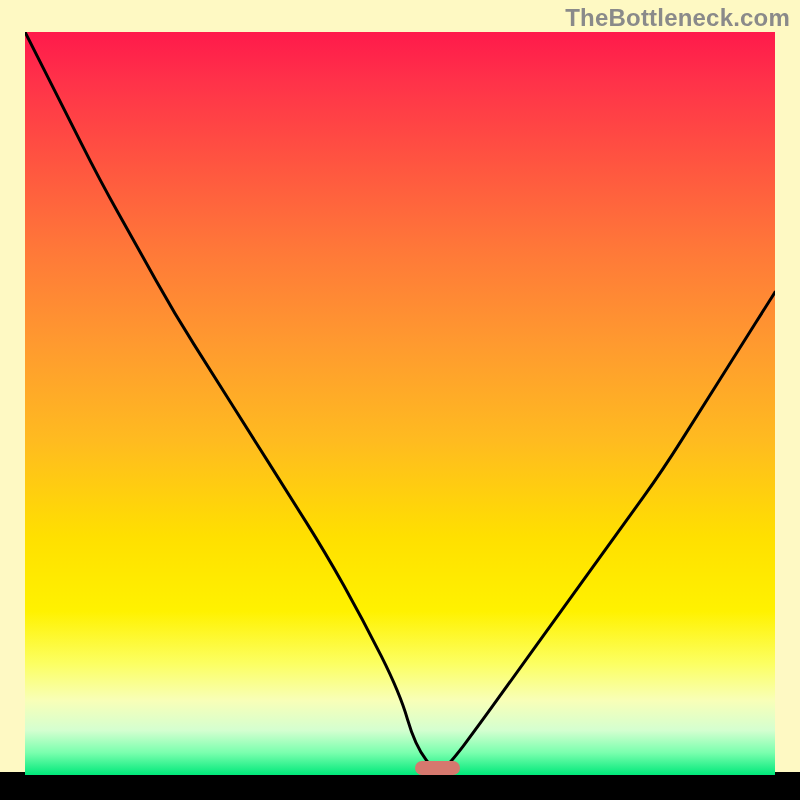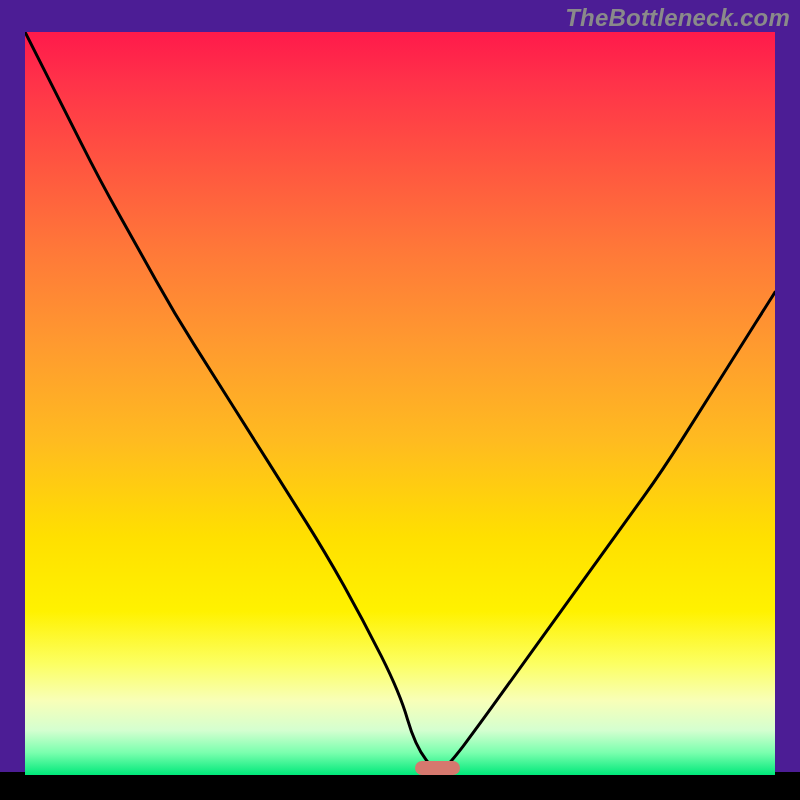--- a/index.html
+++ b/index.html
@@ -7,22 +7,21 @@
     padding: 0;
     width: 800px;
     height: 800px;
     background: #000;
     overflow: hidden;
   }
   .frame {
     position: relative;
     width: 800px;
     height: 772px;
-    background: #4c1d95;
-    font-style: italic;
+    background: #fef9c3;
   }
   .attribution {
     position: absolute;
     top: 4px;
     right: 10px;
     font-family: Arial, Helvetica, sans-serif;
     font-size: 24px;
     font-weight: bold;
     color: #8a8a8a;
     letter-spacing: 0.2px;

